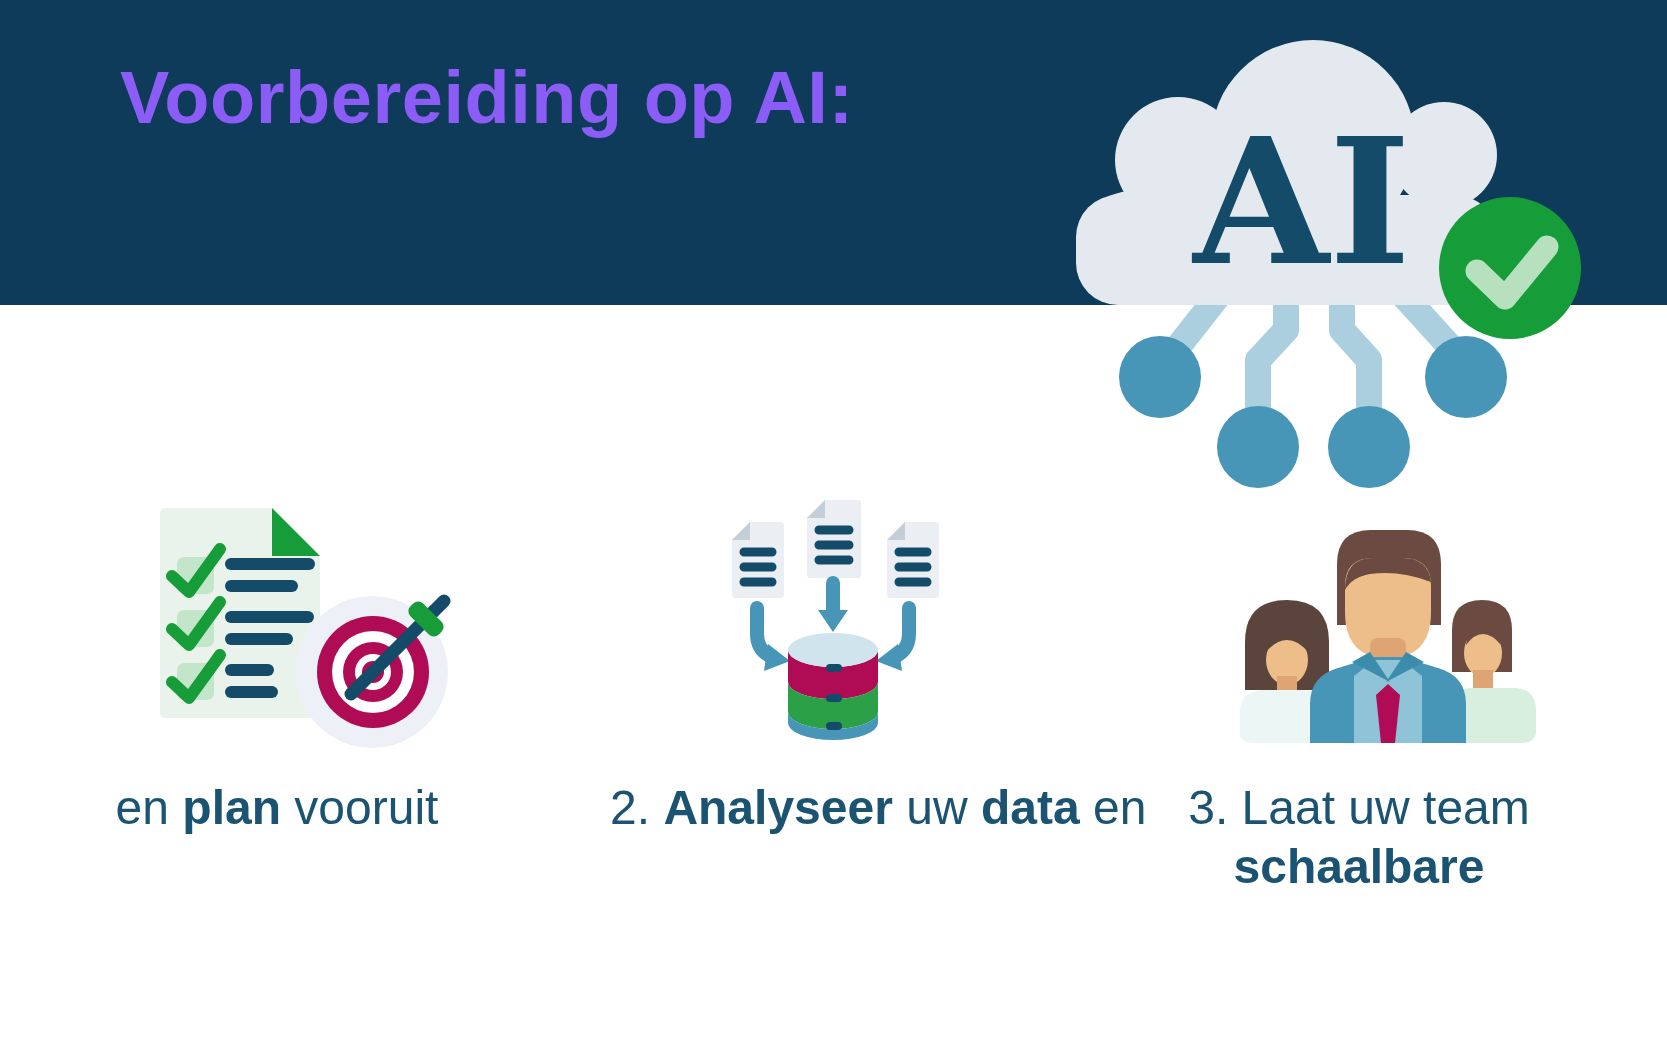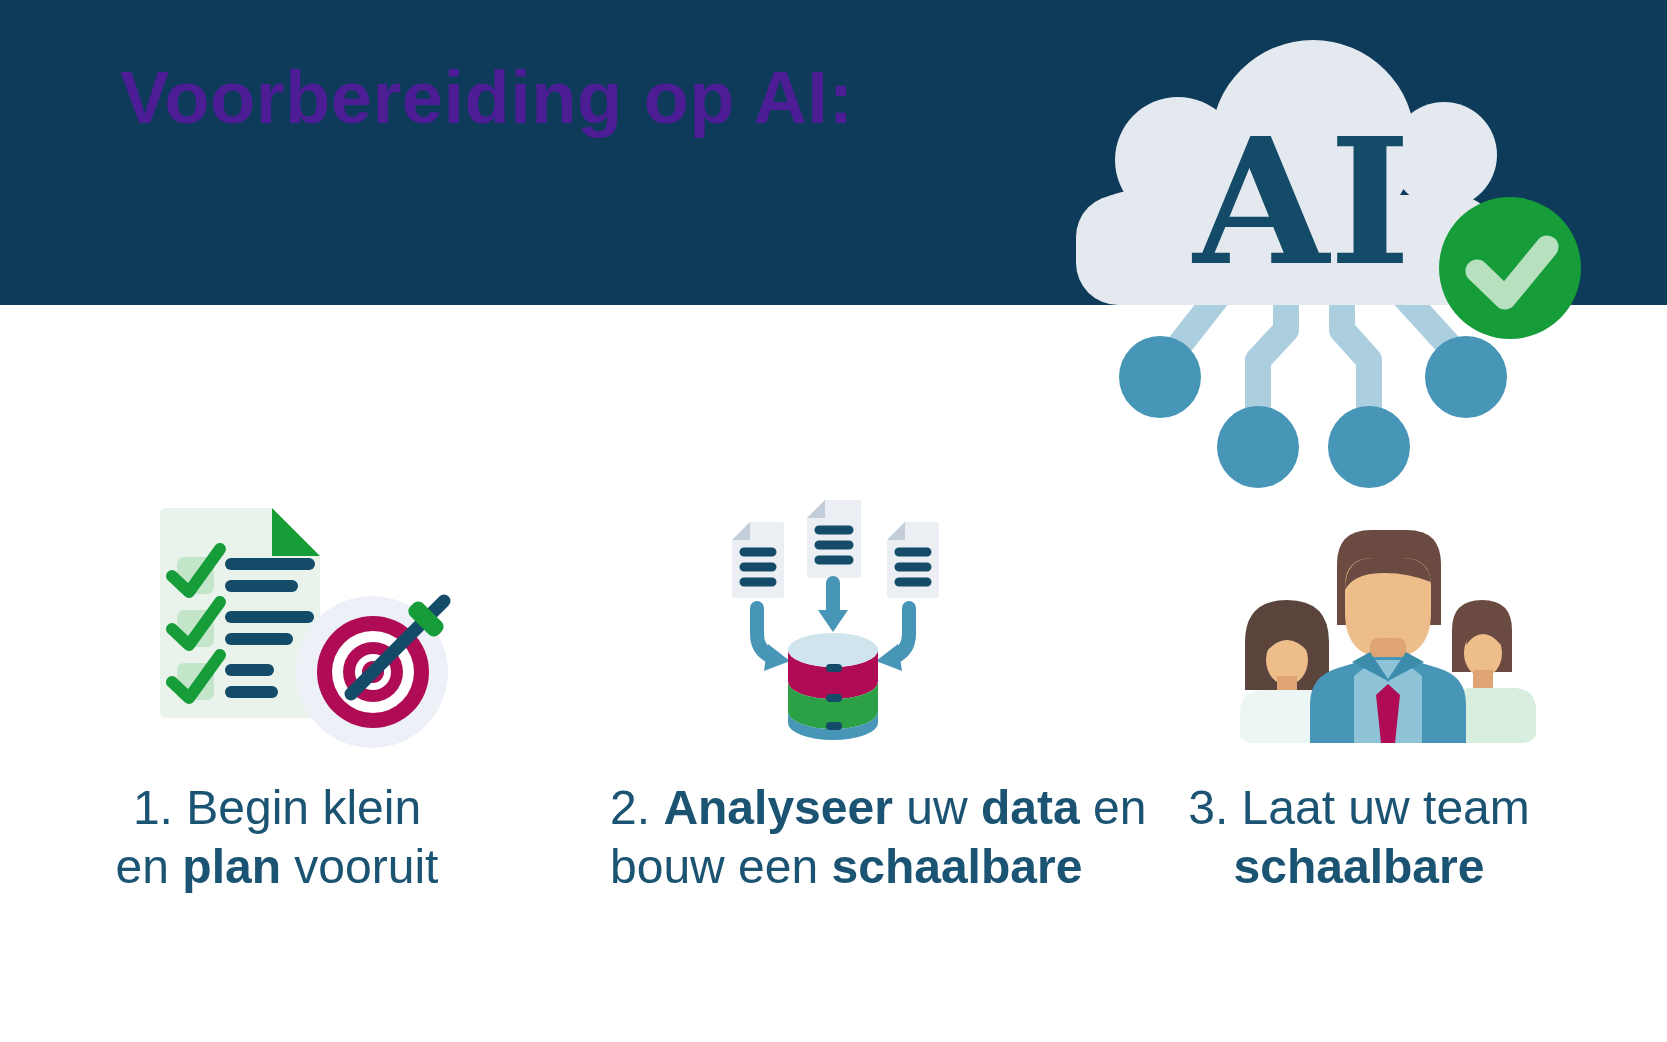--- a/index.html
+++ b/index.html
@@ -6,21 +6,21 @@
   .canvas{
     position:relative;width:1667px;height:1042px;overflow:hidden;
     background:#ffffff;font-family:"Liberation Sans",sans-serif;
   }
   .header-band{
     position:absolute;left:0;top:0;width:1667px;height:305px;
     background:var(--navy-bg);
   }
   .title{
     position:absolute;left:120px;top:53px;
-    font-size:74px;line-height:89px;font-weight:700;color:#4c1d95;
+    font-size:74px;line-height:89px;font-weight:700;color:#8b5cf6;
     letter-spacing:.5px;white-space:nowrap;
   }
   .art{position:absolute;left:0;top:0;}
   .caption{
     position:absolute;top:778px;width:460px;
     font-size:48px;line-height:59px;color:var(--caption-ink);
     text-align:center;white-space:nowrap;
   }
   .caption .b{font-weight:700;}
   .cap-1{left:47px;}
@@ -184,27 +184,25 @@
         <path class="f-teal" d="M1310 743 V704 Q1310 676 1338 668 L1374 657 H1402 L1438 668 Q1466 676 1466 704 V743 Z"></path>
         <path class="f-teall" d="M1354 743 V676 L1374 660 H1402 L1422 676 V743 Z"></path>
         <path class="f-teald" d="M1352 662 L1390 682 L1370 652 Z"></path>
         <path class="f-teald" d="M1424 662 L1386 682 L1406 652 Z"></path>
         <path class="f-magenta" d="M1388 684 L1400 695 L1395 743 H1381 L1376 695 Z"></path>
       </g>
     </g>
   </svg>
 
   <div class="caption cap-1">
-    <div><span>1. Begin klein</span></div>
     <div><span>en </span><span class="b">plan</span><span> vooruit</span></div>
   </div>
 
   <div class="caption cap-2">
     <div><span>2. </span><span class="b">Analyseer</span><span> uw </span><span class="b">data</span><span> en</span></div>
-    <div><span>bouw een </span><span class="b">schaalbare</span></div>
   </div>
 
   <div class="caption cap-3">
     <div><span>3. Laat uw team</span></div>
     <div><span class="b">schaalbare</span></div>
   </div>
 
 </div>
 
 </body></html>

